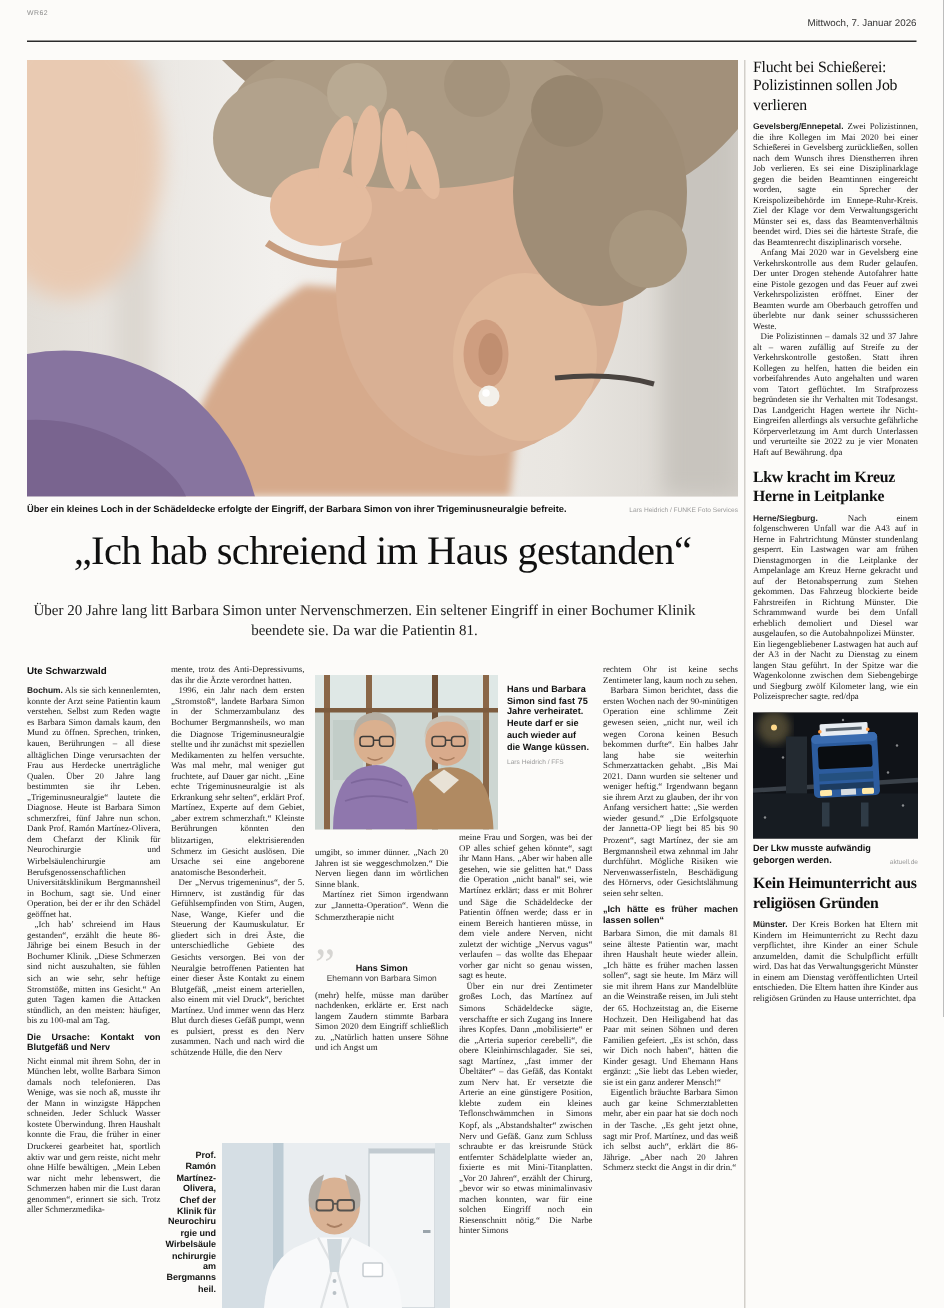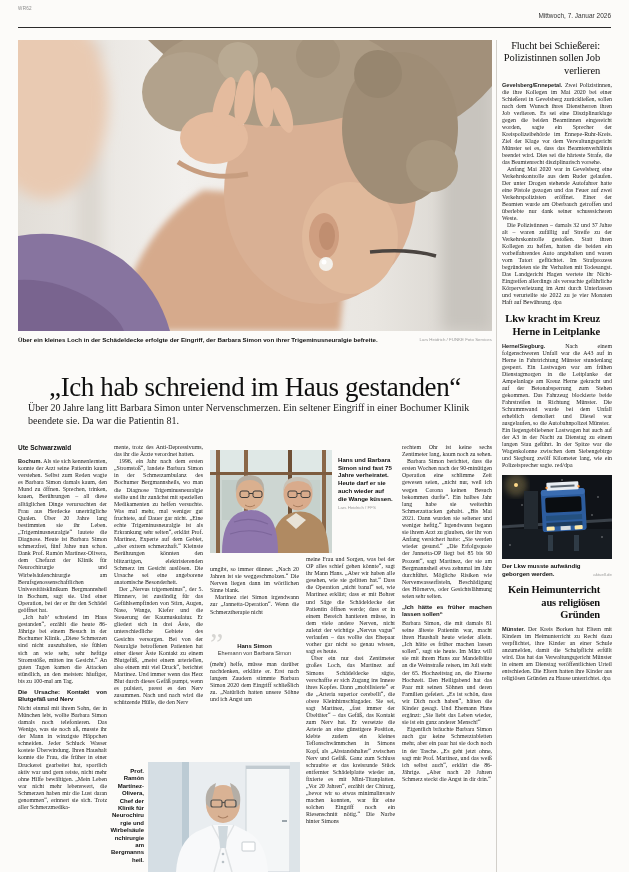--- a/index.html
+++ b/index.html
@@ -20,23 +20,23 @@
   figure { margin:0; padding:0; }
   .photo { display:block; width:100%; height:100%; }
   .hero-fig { position:absolute; left:18px; top:40px; width:474px; height:291px; background:#e7e4df; }
   .hero-caprow { position:absolute; left:18px; top:336px; width:474px; display:flex; align-items:flex-start; }
   .cap { font:700 6.2px/7.8px "Liberation Sans",sans-serif; color:#111; }
   .credit { font:400 4.4px "Liberation Sans",sans-serif; color:#9a9a9a; }
   .hero-caprow .cap { flex:1; }
   .hero-caprow .credit { margin-left:10px; white-space:nowrap; padding-top:1px; }
 
   
-  .headline { position:absolute; left:18px; top:372px; width:474px; margin:0; text-align:center;
+  .headline { position:absolute; left:18px; top:352px; width:474px; margin:0; text-align:center;
     font:400 27px/30px "Liberation Serif",serif; letter-spacing:-.4px; color:#101010; }
-  .subhead { position:absolute; left:28px; top:401px; width:454px; text-align:left;
+  .subhead { position:absolute; left:16px; top:401px; width:454px; text-align:center;
     font:400 10px/13px "Liberation Serif",serif; color:#1c1c1c; }
 
   
   .bodycol { position:absolute; overflow:hidden; font:400 5.9px/7.1px "Liberation Serif",serif;
     text-align:justify; hyphens:auto; color:#1c1c1c; }
   .bodycol p { margin:0; }
   .bodycol p.ind { text-indent:5px; }
   .col1 { left:18px;  top:444px; width:89px; height:428px; }
   .col2 { left:114px; top:444px; width:89px; height:317px; }
   .col3t{ left:210px; top:566px; width:89px; height:196px; }
@@ -59,21 +59,21 @@
 
   
   .pq { position:relative; margin:7px 0 5px 0; padding-top:13px; text-align:center; text-indent:0; }
   .pq-mark { position:absolute; left:0px; top:-13px; font:400 30px "Liberation Serif",serif; color:#d6d5d2; }
   .pq-text { font:400 8.2px/10.4px "Liberation Sans",sans-serif; color:#202020; }
   .pq-name { font:700 6px "Liberation Sans",sans-serif; margin-top:7px; color:#111; }
   .pq-role { font:400 5.6px "Liberation Sans",sans-serif; margin-top:1px; color:#3a3a3a; }
 
   
   .sidebar { position:absolute; left:502px; top:40px; width:110px; height:832px; overflow:hidden; }
-  .sb-h { margin:0 12px 5px 0; text-align:right; font:400 10.5px/12.4px "Liberation Serif",serif;
+  .sb-h { margin:0 0 5px 0; text-align:left; font:400 10.5px/12.4px "Liberation Serif",serif;
     letter-spacing:-.15px; color:#101010; }
   .sb-h.mt { margin-top:7px;font-weight:bold; }
   .sb-body { font:400 5.9px/7px "Liberation Serif",serif; text-align:justify; hyphens:auto; color:#1c1c1c; }
   .sb-body p { margin:0; }
   .sb-body p.ind { text-indent:5px; }
   .truck-fig { position:relative; width:110px; height:84px; margin-top:6px; background:#14171b; }
   .truck-caprow { display:flex; margin:3px 0 0 0; }
   .truck-caprow .cap { flex:1; font-size:6.1px; line-height:7.6px; }
   .truck-caprow .credit { margin-left:6px; align-self:flex-end; white-space:nowrap; }
 </style>

